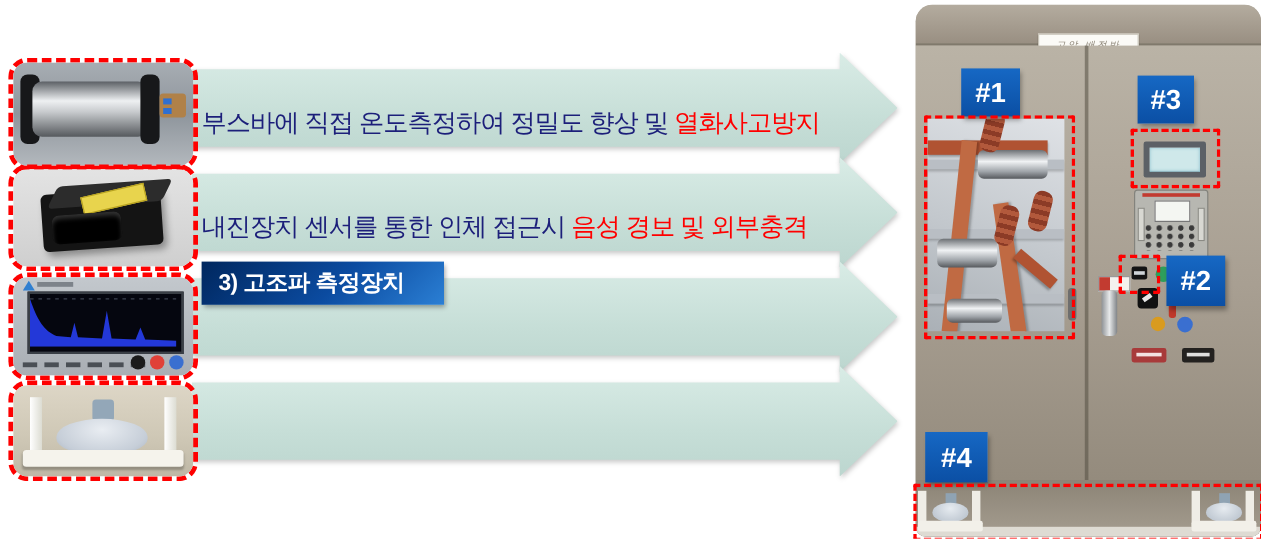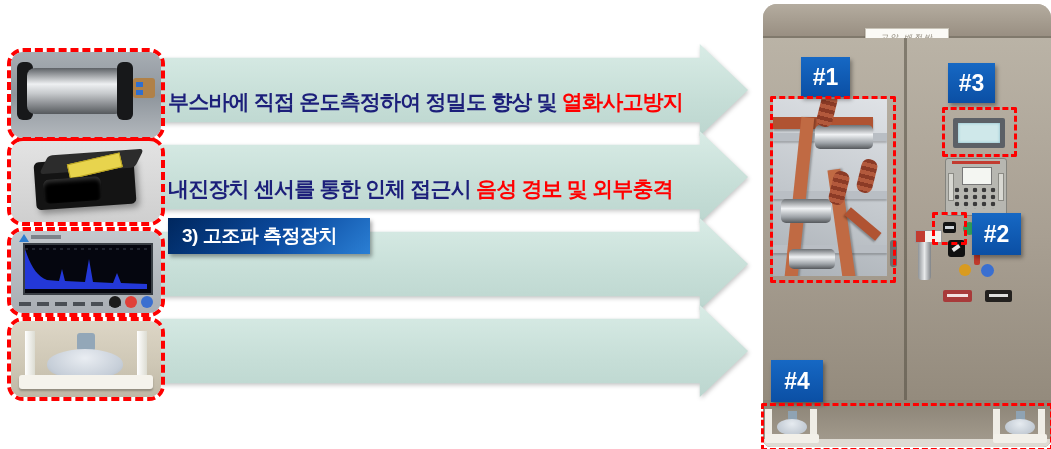--- a/index.html
+++ b/index.html
@@ -7,21 +7,21 @@
          font-family:"Liberation Sans",sans-serif;}
   
   .band{position:absolute;left:160px;width:588px;height:92px;}
   .arrow-wrap{position:absolute;inset:0;filter:drop-shadow(1px 2px 2px rgba(0,0,0,.22));}
   .arrow{position:absolute;inset:0;background:linear-gradient(180deg,#d9ece6 0%,#c6ded7 60%,#bcd6cf 100%);
          clip-path:polygon(0 15%,91.8% 15%,91.8% 0%,100% 50%,91.8% 100%,91.8% 85%,0 85%);}
   .hdr{position:absolute;left:8px;top:0;height:36px;min-width:168px;display:inline-flex;align-items:center;
        padding:0 20px 0 14px;background:linear-gradient(135deg,#00275e 0%,#0b4ba0 55%,#2b7fd4 100%);
        color:#ffffff;font-size:19px;font-weight:bold;letter-spacing:-0.5px;
        box-shadow:2px 3px 4px rgba(0,0,0,.35);}
-  .desc{position:absolute;left:8px;top:44px;font-size:21px;font-weight:bold;letter-spacing:-0.8px;
+  .desc{position:absolute;left:8px;top:44px;font-size:21px;font-weight:normal;letter-spacing:-0.8px;
         white-space:pre;color:#1c1f7a;}
   .desc .hl{color:#ff0000;}
   
   .pframe{position:absolute;left:7px;width:150px;border:4px dashed #fe0000;border-radius:16px;overflow:hidden;}
   .pinner{position:absolute;inset:0;}
   
   .p1{background:linear-gradient(180deg,#a7adb3 0%,#8e959c 50%,#b3b8bd 100%);}
   .cyl{position:absolute;left:16px;top:16px;width:96px;height:46px;border-radius:8px;
        background:linear-gradient(180deg,#5d6166 0%,#eef0f2 35%,#c7cacd 55%,#55595d 100%);}
   .cap{position:absolute;width:16px;height:58px;top:10px;background:#17181a;border-radius:6px;}

